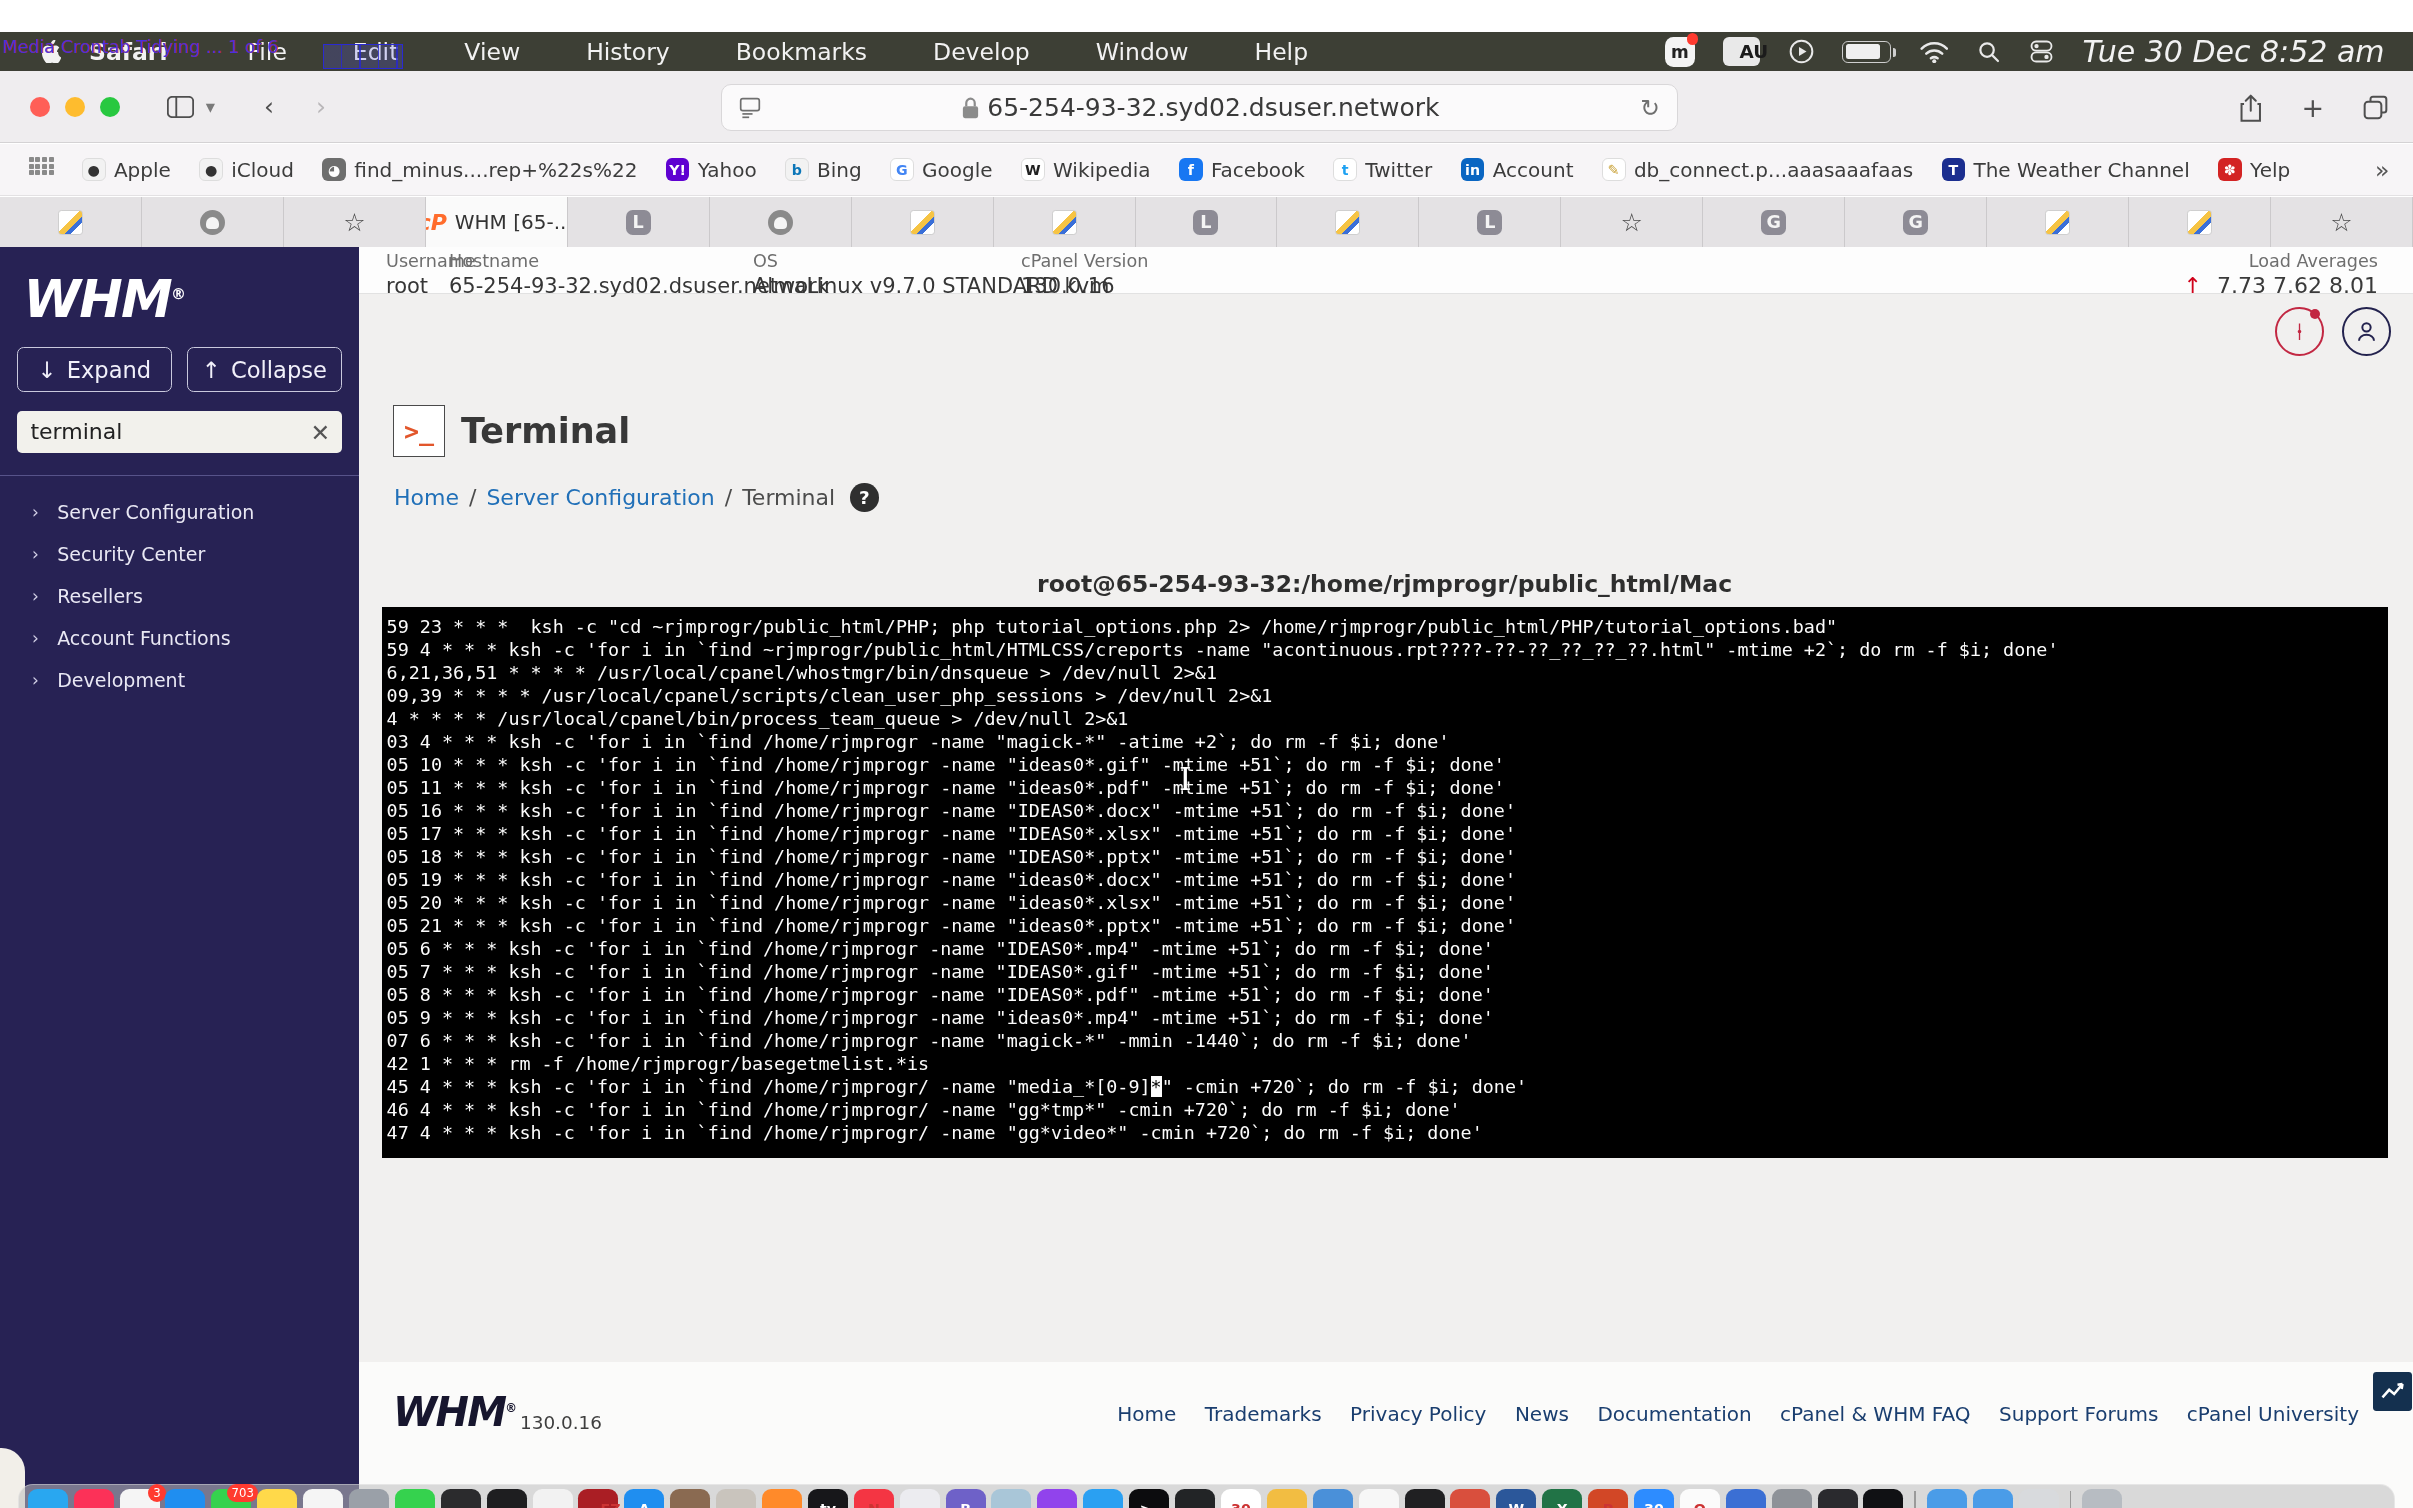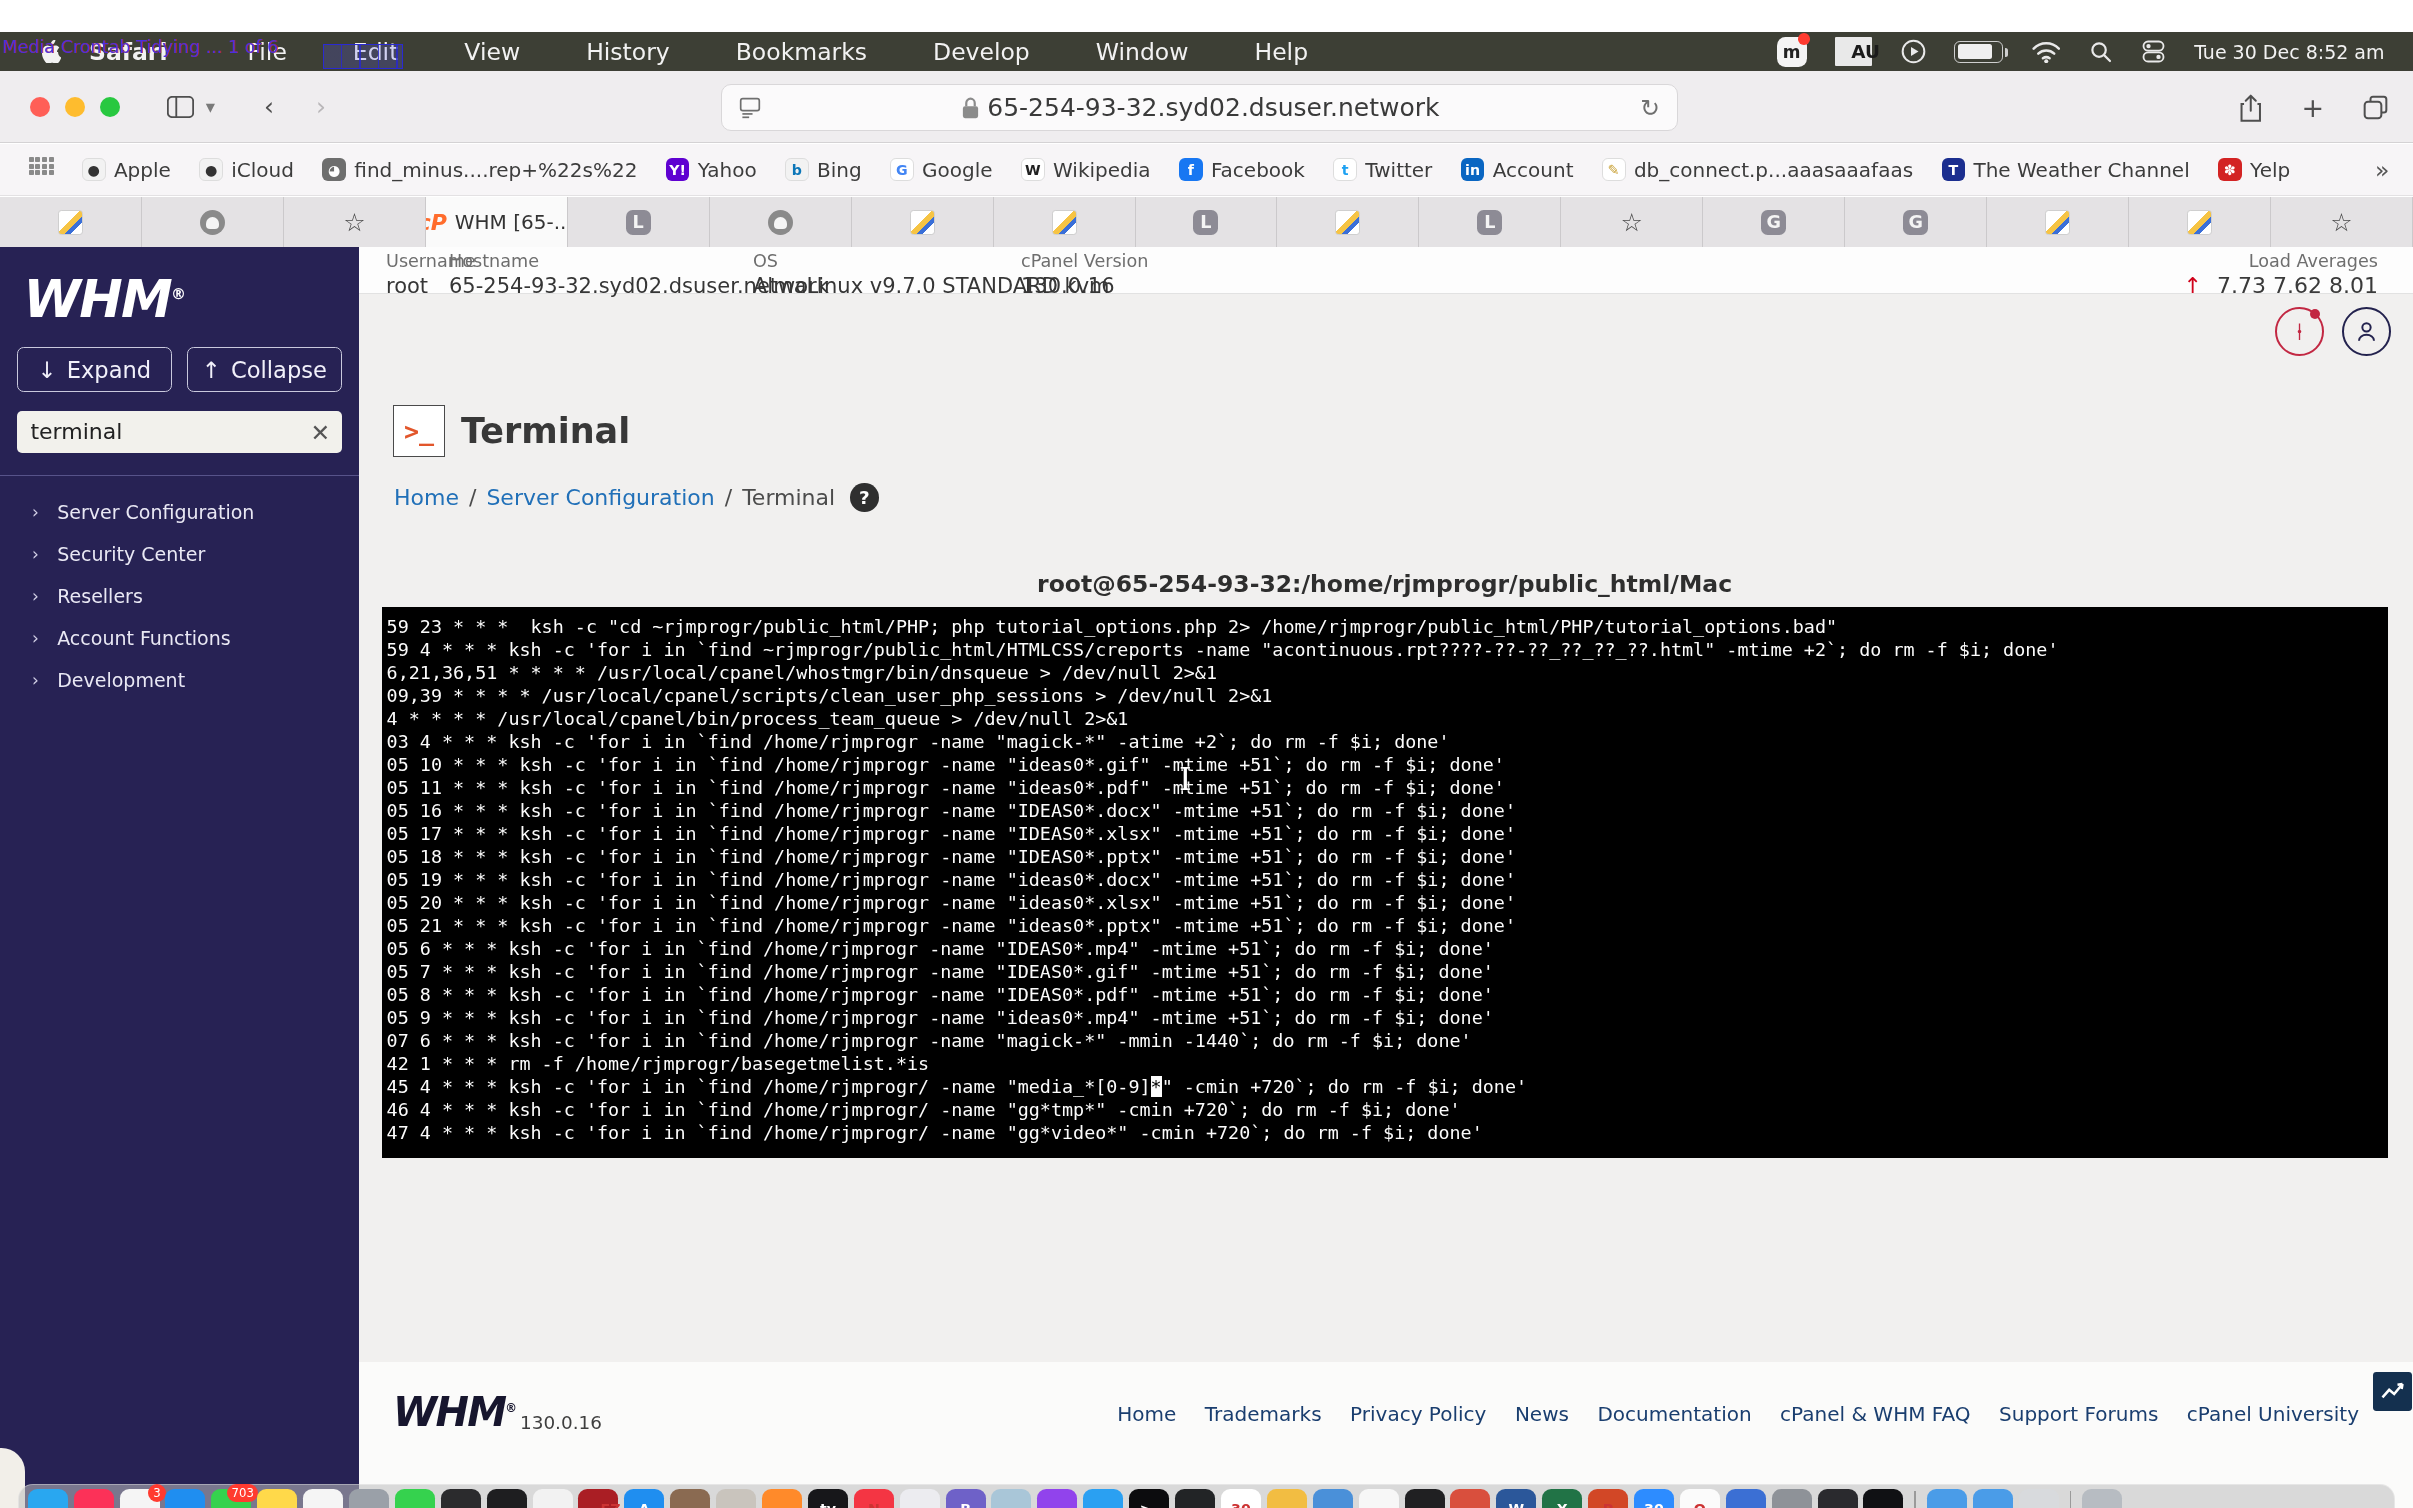--- a/index.html
+++ b/index.html
@@ -10,25 +10,25 @@
   
   .menubar { position:absolute; left:0; top:0; width:2413px; height:39px; background:#3d3f35; display:flex; align-items:center; color:#f2f2f2; font-size:23.5px; }
   .menubar .apple { margin-left:39px; width:25px; display:flex; justify-content:center; }
   .menu-items { display:flex; margin-left:30px; gap:16px; }
   .menu-item { padding:0 25px; height:39px; display:flex; align-items:center; }
   .menu-item.appname { font-weight:bold; }
   .menu-status { margin-left:auto; display:flex; align-items:center; gap:28.5px; padding-right:28.5px; }
   .st-ic { display:flex; align-items:center; justify-content:center; }
   .mk-badge { width:30px; height:30px; background:#f4f4f4; border-radius:8.4px; position:relative; color:#222; font-size:17px; display:flex; align-items:center; justify-content:center; font-weight:bold;}
   .mk-badge::after { content:""; position:absolute; right:-3.4px; top:-3.4px; width:11.7px; height:11.7px; border-radius:50%; background:#ff3b30; }
-  .au-badge { width:37px; height:28.5px; background:#e9e9e9; color:#1b1b1b; border-radius:1px; font-size:18.4px; font-weight:bold; display:flex; align-items:center; justify-content:center;padding-left:24px; }
+  .au-badge { width:37px; height:28.5px; background:#e9e9e9; color:#1b1b1b; border-radius:6px; font-size:18.4px; font-weight:bold; display:flex; align-items:center; justify-content:center;padding-left:24px; }
   .battery { width:49px; height:22px; border:1.7px solid #cfcfcf; border-radius:5.9px; position:relative; }
   .battery::before { content:""; position:absolute; left:2.5px; top:2.5px; bottom:2.5px; width:34px; background:#efefef; border-radius:2.5px; }
   .battery::after { content:""; position:absolute; right:-5.9px; top:6.7px; width:3.4px; height:8.4px; background:#cfcfcf; border-radius:0 2.5px 2.5px 0; }
-  .clock { font-size:19px; }
+  .clock { font-size:30px;font-style:italic; }
 
   
   .annot-text { position:absolute; left:2px; top:5px; font-size:17.6px; color:#4b2fe0; text-shadow:0.8px 0 0 rgba(220,40,40,.75); z-index:60; white-space:nowrap; }
   .annot-box { position:absolute; left:323px; top:11.7px; width:80px; height:25px; border:1.7px solid #2a2ad2; background:repeating-linear-gradient(90deg, rgba(90,90,235,.22) 0 17px, rgba(42,42,210,.85) 17px 18.4px); z-index:60; }
 
   
   .safari { position:absolute; left:0; top:39px; width:2413px; height:1400px; background:#fff; }
   .toolbar { position:absolute; left:0; top:0; width:100%; height:72px; background:#efedef; border-bottom:0.8px solid #d4d2d4; display:flex; align-items:center; }
   .winbtns { display:flex; gap:15px; margin-left:30px; }
   .winbtn { width:20px; height:20px; border-radius:50%; }

